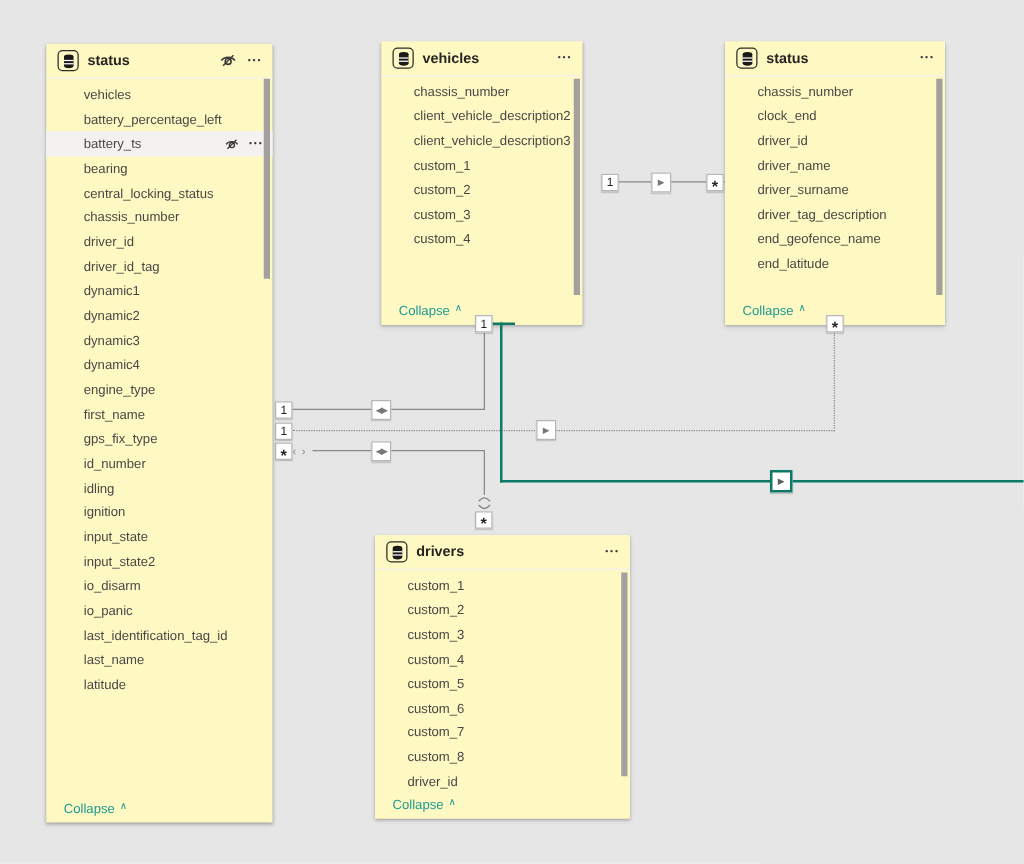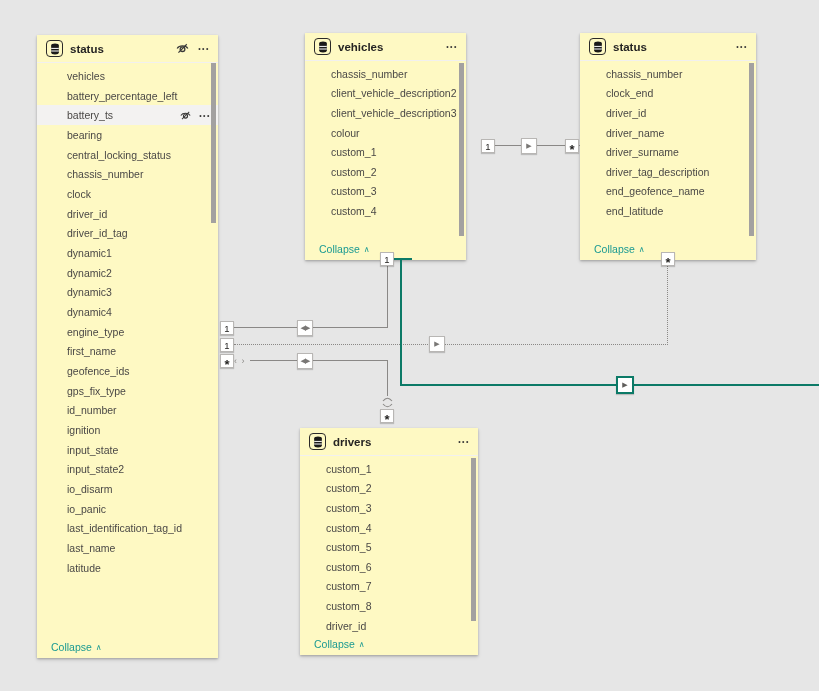--- a/index.html
+++ b/index.html
@@ -3,37 +3,37 @@
 <meta charset="utf-8">
 <style>
   html,body{margin:0;padding:0;}
   .canvas{position:relative;width:819px;height:691px;background:#e6e6e6;overflow:hidden;
           font-family:"Liberation Sans",sans-serif;}
   
   .card{position:absolute;background:#fef9c3;box-shadow:0 1px 2px rgba(0,0,0,.22),0 2px 4px rgba(0,0,0,.12);z-index:2;}
   .card-status {left:37px; top:35px; width:181px;height:623px;}
   .card-vehicles{left:305px;top:33px; width:161px;height:227px;}
   .card-trips   {left:580px;top:33px; width:176px;height:227px;}
-  .card-drivers {left:300px;top:428px;width:178px;height:227px;}
+  .card-drivers {left:300px;top:428px;width:204px;height:227px;}
   .card-header{display:flex;align-items:center;height:27px;padding:0 8px 0 9px;gap:7px;border-bottom:1px solid #f1f0ef;}
   .tbl-icon{width:17px;height:17px;border:1.5px solid #2b2a29;border-radius:4px;box-sizing:border-box;
             display:flex;align-items:center;justify-content:center;flex:0 0 auto;}
   .tbl-title{font-size:11.5px;font-weight:bold;color:#252423;white-space:nowrap;}
   .hdr-icons{margin-left:auto;display:flex;align-items:center;gap:8px;color:#3b3a39;}
   .dots{font-size:7px;letter-spacing:1.5px;color:#3b3a39;line-height:1;}
   .eye-icon{display:inline-flex;}
   
   .fields{position:relative;padding-top:3px;}
   .field-row{position:relative;height:19.68px;display:flex;align-items:center;padding-left:30px;
              font-size:10.5px;color:#4a4846;white-space:nowrap;}
   .card-vehicles .field-row,.card-trips .field-row,.card-drivers .field-row{padding-left:26px;height:19.6px;}
   .field-row.hl{background:#f3f2f1;}
   .field-icon{position:absolute;left:11px;top:4px;display:none;}
   .row-icons{position:absolute;right:7px;top:0;height:100%;display:flex;align-items:center;gap:7px;color:#3b3a39;}
-  .collapse{position:absolute;bottom:5px;left:14px;font-size:10.5px;color:#1b9a92;display:flex;gap:4px;align-items:flex-end;cursor:pointer;}
+  .collapse{position:absolute;bottom:5px;left:14px;font-size:10.5px;color:#1b9a92;display:flex;gap:4px;align-items:flex-start;cursor:pointer;}
   .collapse .chev{font-size:8px;transform:translateY(-1px);}
   .thumb{position:absolute;right:2px;width:5px;background:#a3a1a0;z-index:3;}
   .card-status .thumb{top:28px;height:160px;}
   .card-vehicles .thumb,.card-trips .thumb{top:30px;height:173px;}
   .card-drivers .thumb{top:30px;height:163px;}
   
   .rl{position:absolute;z-index:5;}
   .hline{border-top:1px solid #8a8886;height:0;}
   .hline.dotted{border-top:1px dotted #8a8886;}
   .vline{border-left:1px solid #8a8886;width:0;}
@@ -174,25 +174,20 @@
     <span class="field-label">central_locking_status</span>
 
   </div>
         <div class="field-row">
 
     <span class="field-label">chassis_number</span>
 
   </div>
         <div class="field-row">
 
-    <span class="field-label">clock</span>
-
-  </div>
-        <div class="field-row">
-
     <span class="field-label">driver_id</span>
 
   </div>
         <div class="field-row">
 
     <span class="field-label">driver_id_tag</span>
 
   </div>
         <div class="field-row">
 
@@ -219,31 +214,31 @@
     <span class="field-label">engine_type</span>
 
   </div>
         <div class="field-row">
 
     <span class="field-label">first_name</span>
 
   </div>
         <div class="field-row">
 
-    <span class="field-label">geofence_ids</span>
-
-  </div>
-        <div class="field-row">
-
     <span class="field-label">gps_fix_type</span>
 
   </div>
         <div class="field-row">
 
     <span class="field-label">id_number</span>
+
+  </div>
+        <div class="field-row">
+
+    <span class="field-label">idling</span>
 
   </div>
         <div class="field-row">
 
     <span class="field-label">ignition</span>
 
   </div>
         <div class="field-row">
 
     <span class="field-label">input_state</span>
@@ -314,25 +309,20 @@
     <span class="field-label">client_vehicle_description2</span>
 
   </div>
         <div class="field-row">
 
     <span class="field-label">client_vehicle_description3</span>
 
   </div>
         <div class="field-row">
 
-    <span class="field-label">colour</span>
-
-  </div>
-        <div class="field-row">
-
     <span class="field-label">custom_1</span>
 
   </div>
         <div class="field-row">
 
     <span class="field-label">custom_2</span>
 
   </div>
         <div class="field-row">
 

